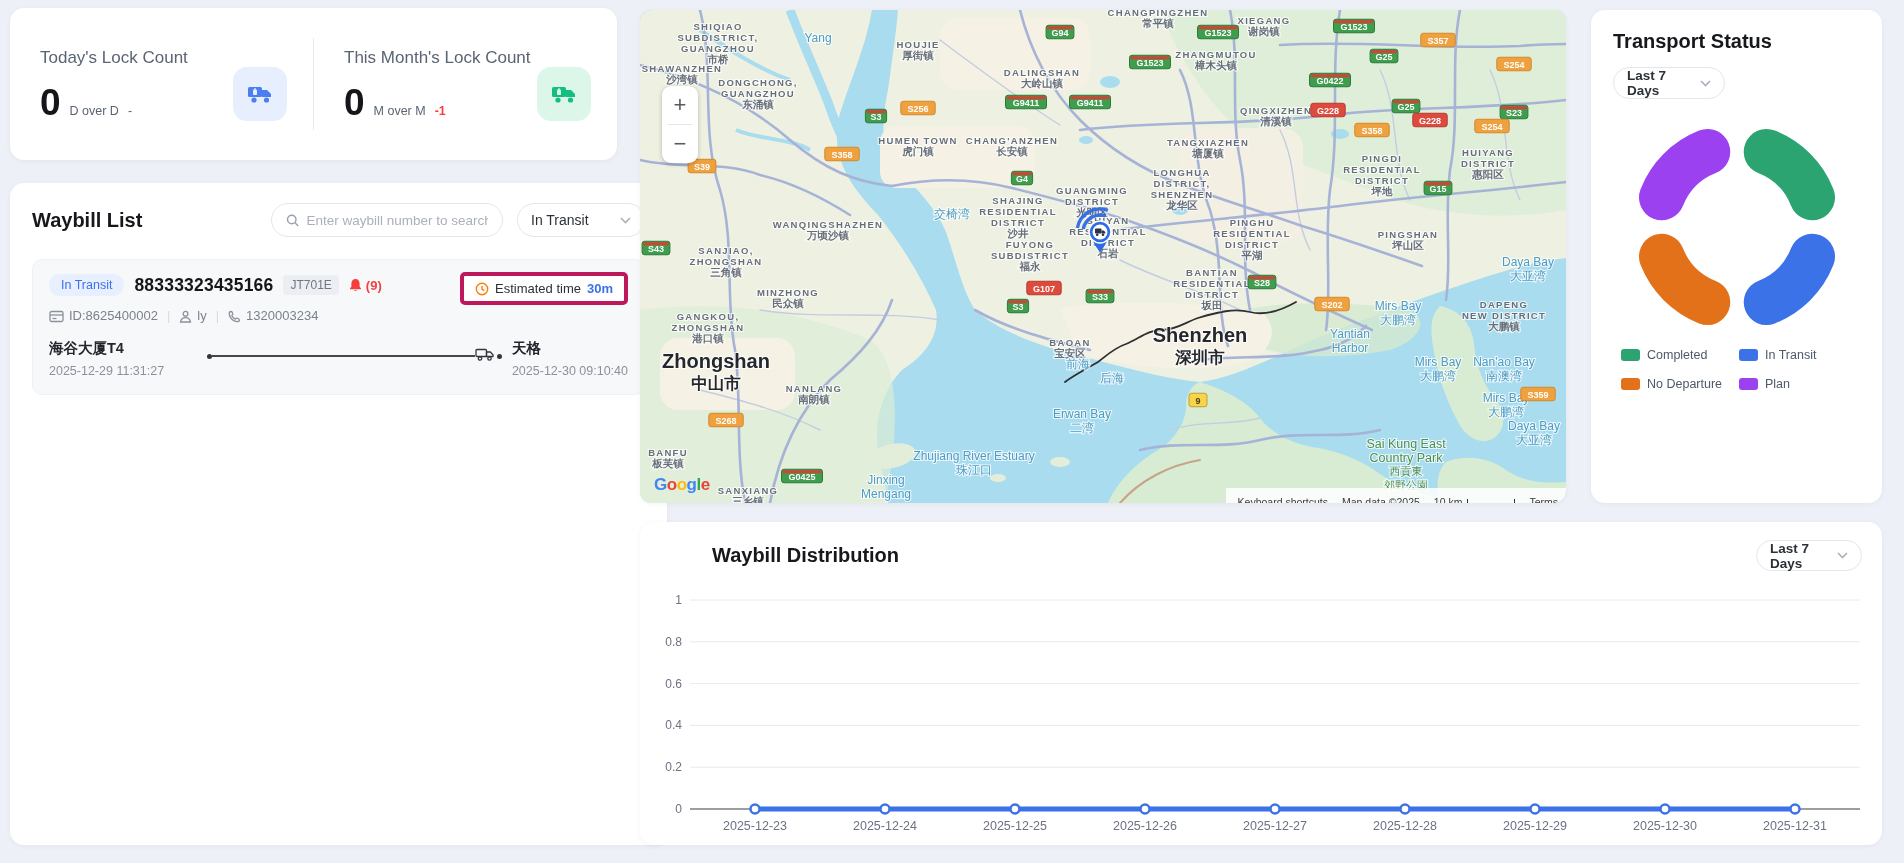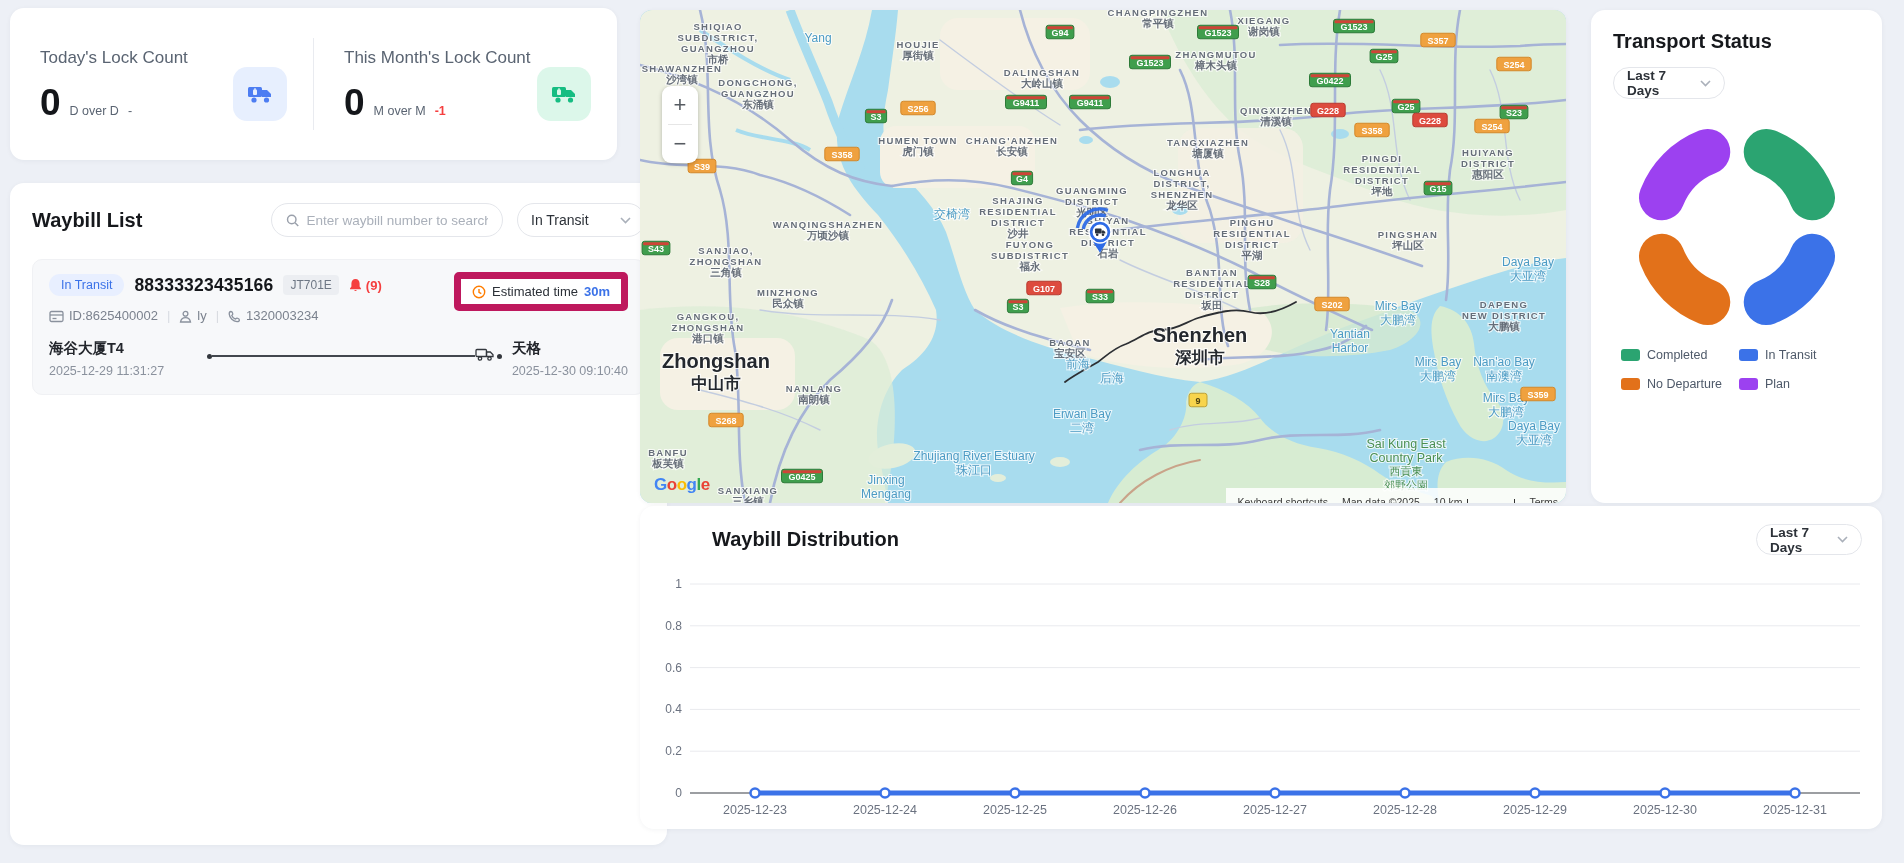--- a/index.html
+++ b/index.html
@@ -35,21 +35,21 @@
     border-radius:999px; padding:0 13px; height:34px; min-width:128px; background:#fff; cursor:pointer;
     font-size:14px; color:#2c3138; }
   .chev { width:11px; height:7px; flex:none; }
 
   .wb-card { margin-top:22px; background:#f7f8fa; border:1px solid #f0f1f4; border-radius:10px; padding:14px 16px 16px; position:relative; }
   .wb-row1 { display:flex; align-items:center; gap:10px; }
   .pill { background:#e8efff; color:#3b72e8; font-size:12.5px; padding:4px 12px; border-radius:999px; flex:none; }
   .wb-number { font-size:17.5px; font-weight:bold; color:#14161a; letter-spacing:.2px; }
   .tag { background:#eceef2; color:#6e7785; font-size:12px; padding:3px 7px; border-radius:4px; }
   .alarm { display:flex; align-items:center; gap:4px; color:#f53f3f; font-size:13px; font-weight:bold; }
-  .est-box { position:absolute; right:16px; top:12px; border:7px solid #be185d; background:#fff; border-radius:5px;
+  .est-box { position:absolute; right:16px; top:12px; border:4px solid #be185d; background:#fff; border-radius:5px;
     padding:5px 11px; font-size:13px; color:#2c3138; display:flex; align-items:center; gap:6px; }
   .est-box b { color:#3b72e8; }
   .wb-row2 { display:flex; align-items:center; gap:9px; margin-top:12px; font-size:13px; color:#7b828e; }
   .wb-row2 .sep { color:#d8dbe1; }
   .iconline { display:flex; align-items:flex-end; gap:5px; }
   .wb-route { display:flex; align-items:flex-start; margin-top:16px; }
   .route-end { width:158px; }
   .route-end.right { width:auto; }
   .route-name { font-size:14.5px; font-weight:bold; color:#23262c; }
   .route-time { font-size:12.5px; color:#8a919d; margin-top:6px; white-space:nowrap; }
@@ -75,21 +75,21 @@
   #ts-panel { left:1591px; top:10px; width:291px; height:493px; padding:20px 22px; }
   .ts-title { font-size:20px; font-weight:bold; color:#16181c; }
   #ts-panel .dropdown { margin-top:14px; width:112px; min-width:112px; height:32px; font-size:13.5px; font-weight:bold; }
   #donut-wrap { display:flex; justify-content:center; margin-top:14px; }
   #ts-legend { position:absolute; left:30px; top:338px; right:18px; display:grid;
     grid-template-columns:118px 1fr; row-gap:15px; }
   .legend-item { display:flex; align-items:center; gap:7px; font-size:12.5px; color:#4e5969; }
   .legend-swatch { width:19px; height:12px; border-radius:3px; flex:none; }
 
   
-  #dist-panel { left:640px; top:506px; width:1242px; height:323px;padding-left:48px; }
+  #dist-panel { left:640px; top:522px; width:1242px; height:323px;padding-left:48px; }
   .dist-head { display:flex; align-items:center; justify-content:space-between; padding:18px 20px 0 24px; }
   .dist-title { font-size:20px; font-weight:bold; color:#16181c; }
   #dist-panel .dropdown { width:106px; min-width:106px; height:31px; font-size:13.5px; font-weight:bold; }
   #dist-svg { position:absolute; left:0; top:62px; }
 </style>
 </head>
 <body>
 
 <div class="card" id="stats">
   <div class="stat-half">

